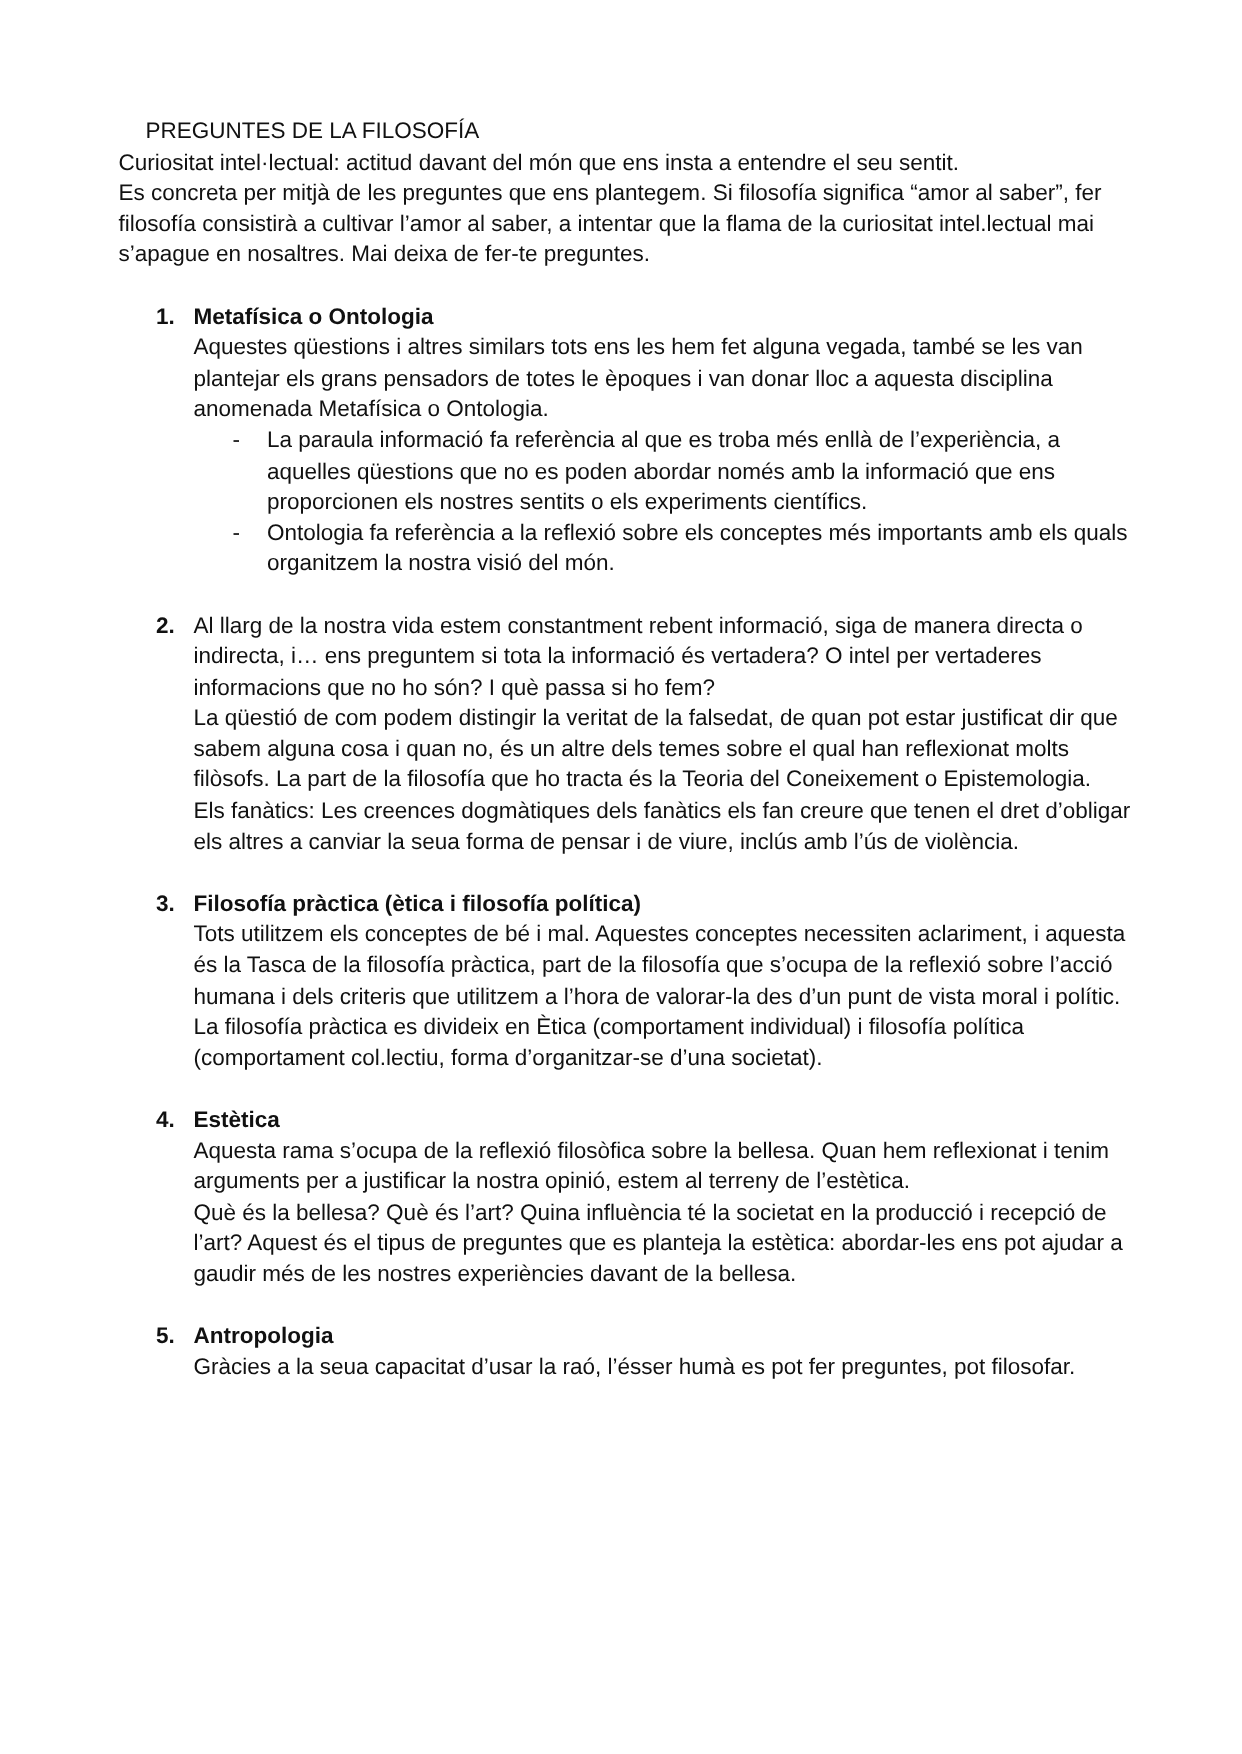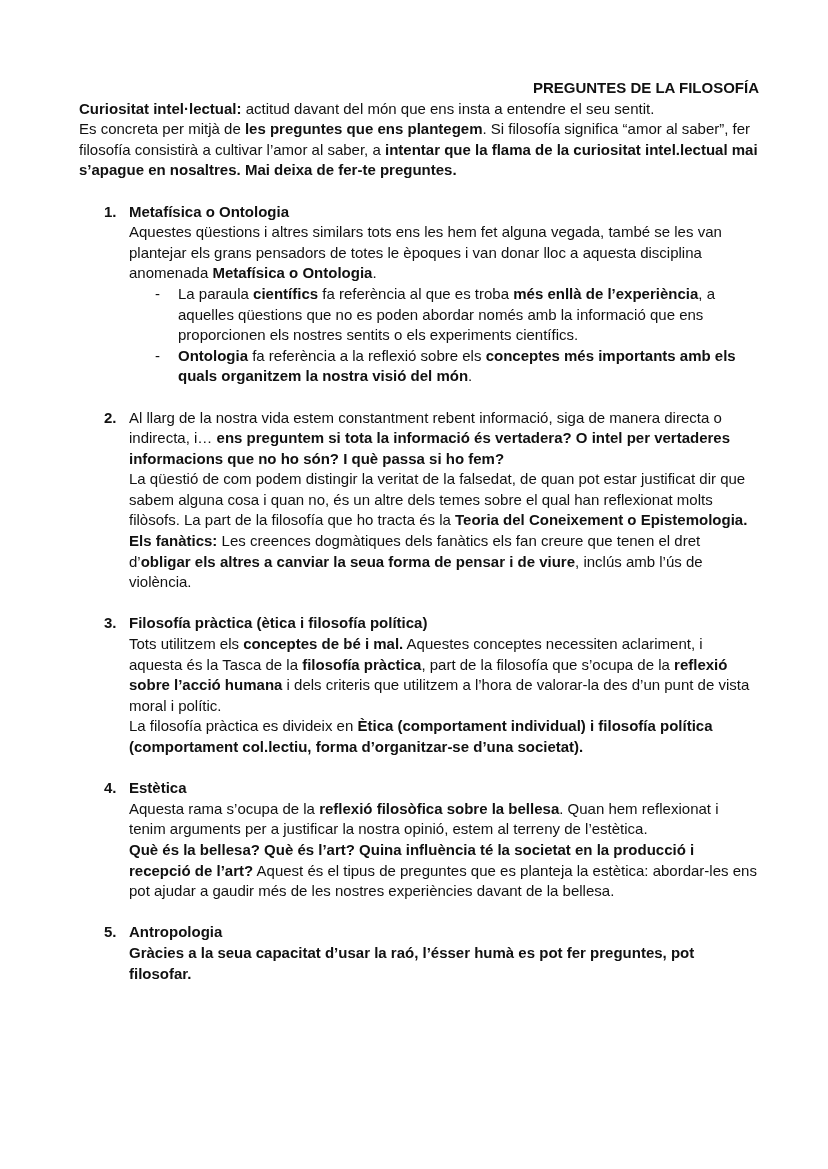--- a/index.html
+++ b/index.html
@@ -2,23 +2,23 @@
 <html><head>
 <meta charset="utf-8">
 <style>
   html, body { margin: 0; padding: 0; background: #ffffff; }
   body {
     width: 828px; height: 1169px; position: relative; overflow: hidden;
     font-family: "Liberation Sans", sans-serif;
     font-size: 15px; line-height: 20.6px; color: #111111;
   }
   .page { position: absolute; left: 79px; top: 78px; width: 680px; }
-  .title { text-align: right; font-weight: bold; margin: 0; padding-left: 18px; }
+  .title { text-align: left; font-weight: normal; margin: 0; padding-left: 18px; }
   p { margin: 0; }
-  b { font-weight: bold; }
+  b { font-weight: normal; }
   .intro { margin-bottom: 20.6px; }
   ol.sections { list-style: none; margin: 0; padding: 0; }
   .section { position: relative; padding-left: 50px; margin-top: 20.6px; }
   .section-num { position: absolute; left: 25px; top: 0; font-weight: bold; }
   .section-title { font-weight: bold; }
   ul.bullets { list-style: none; margin: 0; padding: 0; }
   .bullet { position: relative; padding-left: 49px; }
   .bullet-dash { position: absolute; left: 26px; top: 0; }
 </style>
 </head>
@@ -31,21 +31,21 @@
     <p><span>Es concreta per mitjà de </span><b>les preguntes que ens plantegem</b><span>. Si filosofía significa “amor al saber”, fer filosofía consistirà a cultivar l’amor al saber, a </span><b>intentar que la flama de la curiositat intel.lectual mai s’apague en nosaltres. Mai deixa de fer-te preguntes.</b></p>
   </div>
   <ol class="sections" id="sections">
       <li class="section">
     <span class="section-num">1.</span>
     <p class="section-title">Metafísica o Ontologia</p>
     <div class="section-body">
           <p><span>Aquestes qüestions i altres similars tots ens les hem fet alguna vegada, també se les van plantejar els grans pensadors de totes le èpoques i van donar lloc a aquesta disciplina anomenada </span><b>Metafísica o Ontologia</b><span>.</span></p>
         </div>
     <ul class="bullets">
-          <li class="bullet"><span class="bullet-dash">-</span><span>La paraula </span><b>científics</b><span> fa referència al que es troba </span><b>més enllà de l’experiència</b><span>, a aquelles qüestions que no es poden abordar només amb la informació que ens proporcionen els nostres sentits o els experiments científics.</span></li>
+          <li class="bullet"><span class="bullet-dash">-</span><span>La paraula </span><b>informació</b><span> fa referència al que es troba </span><b>més enllà de l’experiència</b><span>, a aquelles qüestions que no es poden abordar només amb la informació que ens proporcionen els nostres sentits o els experiments científics.</span></li>
           <li class="bullet"><span class="bullet-dash">-</span><b>Ontologia</b><span> fa referència a la reflexió sobre els </span><b>conceptes més importants amb els quals organitzem la nostra visió del món</b><span>.</span></li>
         </ul>
   </li>
       <li class="section">
     <span class="section-num">2.</span>
     <div class="section-body">
           <p><span>Al llarg de la nostra vida estem constantment rebent informació, siga de manera directa o indirecta, i… </span><b>ens preguntem si tota la informació és vertadera? O intel per vertaderes informacions que no ho són? I què passa si ho fem?</b></p>
           <p><span>La qüestió de com podem distingir la veritat de la falsedat, de quan pot estar justificat dir que sabem alguna cosa i quan no, és un altre dels temes sobre el qual han reflexionat molts filòsofs. La part de la filosofía que ho tracta és la </span><b>Teoria del Coneixement o Epistemologia.</b></p>
           <p><b>Els fanàtics:</b><span> Les creences dogmàtiques dels fanàtics els fan creure que tenen el dret d’</span><b>obligar els altres a canviar la seua forma de pensar i de viure</b><span>, inclús amb l’ús de violència.</span></p>
         </div>

